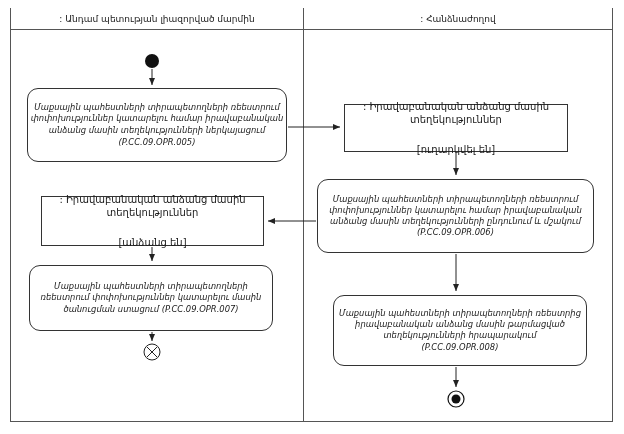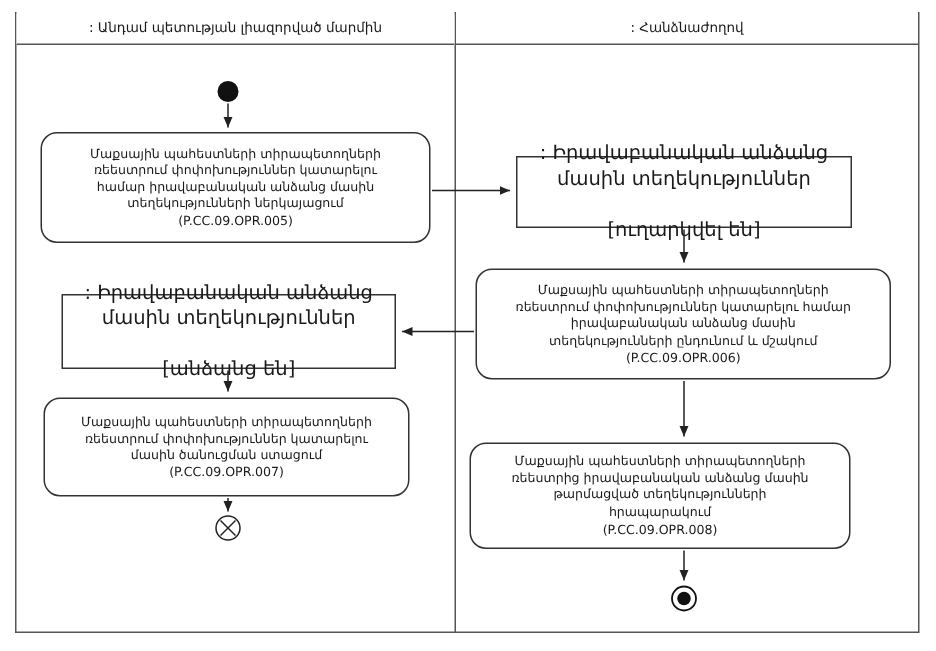--- a/index.html
+++ b/index.html
@@ -23,27 +23,27 @@
     border-bottom:1px solid #555;
     display:flex;align-items:center;justify-content:center;
     font-size:9px;background:#ffffff;
   }
   .lane-header.left{left:11px;width:292px;}
   .lane-header.right{left:304px;width:308px;}
   .action{
     position:absolute;box-sizing:border-box;
     border:1px solid #333;border-radius:11px;background:#ffffff;
     display:flex;flex-direction:column;align-items:center;justify-content:center;
-    text-align:center;font-size:8.4px;line-height:1.32;padding:3px 24px;
+    text-align:center;font-size:8.4px;line-height:1.32;padding:3px 0;font-style:italic;
   }
   .objnode{
     position:absolute;box-sizing:border-box;
     border:1px solid #333;background:#ffffff;
     display:flex;flex-direction:column;align-items:center;justify-content:center;
-    text-align:center;font-size:13px;line-height:1.35;padding:3px 6px;
+    text-align:center;font-size:10px;line-height:1.35;padding:3px 6px;
   }
   .objnode .state{display:block;margin-top:16px;}
   .action .code{display:block;margin-top:1px;}
   svg.overlay{position:absolute;left:0;top:0;pointer-events:none;}
 </style>
 </head>
 <body>
 
 <div class="canvas">
 
@@ -73,21 +73,21 @@
 
   <div class="objnode" style="left:41px;top:196px;width:223px;height:50px;">
     <span>: Իրավաբանական անձանց մասին տեղեկություններ</span>
     <span class="state">[անձանց են]</span>
   </div>
 
   <div class="action" style="left:29px;top:265px;width:244px;height:66px;">
     <span>Մաքսային պահեստների տիրապետողների ռեեստրում փոփոխություններ կատարելու մասին ծանուցման ստացում (P.CC.09.OPR.007)</span>
   </div>
 
-  <div class="action" style="left:313px;top:295px;width:254px;height:71px;">
+  <div class="action" style="left:333px;top:295px;width:254px;height:71px;">
     <span>Մաքսային պահեստների տիրապետողների ռեեստրից իրավաբանական անձանց մասին թարմացված տեղեկությունների հրապարակում</span>
     <span class="code">(P.CC.09.OPR.008)</span>
   </div>
 
   <svg class="overlay" width="624" height="434" viewBox="0 0 624 434">
     <defs>
       <marker id="arr" markerWidth="8" markerHeight="8" refX="7" refY="3" orient="auto" markerUnits="userSpaceOnUse">
         <path d="M0,0 L7,3 L0,6 z" fill="#222"></path>
       </marker>
     </defs>

